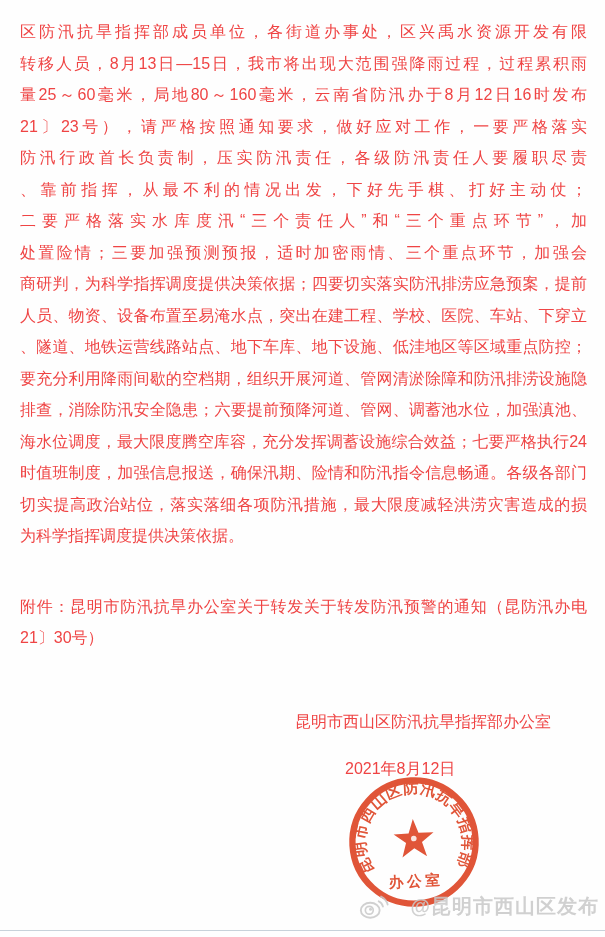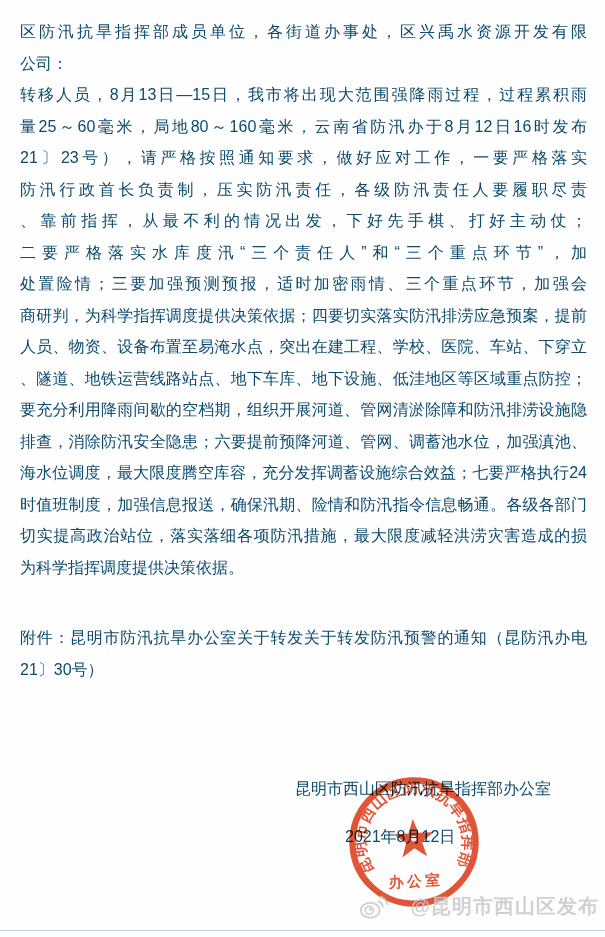--- a/index.html
+++ b/index.html
@@ -4,33 +4,33 @@
 <style>
   html,body { margin:0; padding:0; }
   body {
     width:605px; height:937px; position:relative; overflow:hidden;
     background:#ffffff;
     font-family:"Liberation Sans", sans-serif;
   }
   .page { position:absolute; inset:0; background:#fefefe; }
   .content {
     position:absolute; left:20px; top:16px; width:567px;
-    color:#0c4a6e; font-size:16px;
+    color:#ef4444; font-size:16px;
   }
   .tline {
     line-height:31.5px; height:31.5px; overflow:hidden;
     white-space:normal;
   }
   .just {
     text-align:justify; text-align-last:justify;
     text-justify:inter-character;
   }
   .attach-block { margin-top:39px; }
   .signature-line {
-    margin-top:88px; line-height:31.5px; height:31.5px;
+    margin-top:52px; line-height:31.5px; height:31.5px;
     padding-left:275px; white-space:nowrap;
   }
   .date-line {
     margin-top:16px; line-height:31.5px; height:31.5px;
     padding-left:325px; white-space:nowrap;
   }
   .seal {
     position:absolute; left:344px; top:772px; width:140px; height:140px;
     mix-blend-mode:multiply; opacity:0.92; transform:rotate(-3deg);
     pointer-events:none;
@@ -49,21 +49,20 @@
     background:#c8d2da;
   }
 </style>
 </head>
 <body>
 
 <div class="page">
 
   <div class="content">
     <div class="tline just">区防汛抗旱指挥部成员单位，各街道办事处，区兴禹水资源开发有限</div>
-    <div class="tline">公司：</div>
 
     <div class="tline just">转移人员，8月13日—15日，我市将出现大范围强降雨过程，过程累积雨</div>
     <div class="tline just">量25～60毫米，局地80～160毫米，云南省防汛办于8月12日16时发布</div>
     <div class="tline just">21〕23号），请严格按照通知要求，做好应对工作，一要严格落实</div>
     <div class="tline just">防汛行政首长负责制，压实防汛责任，各级防汛责任人要履职尽责</div>
     <div class="tline just">、靠前指挥，从最不利的情况出发，下好先手棋、打好主动仗；</div>
     <div class="tline just">二要严格落实水库度汛“三个责任人”和“三个重点环节”，加</div>
     <div class="tline just">处置险情；三要加强预测预报，适时加密雨情、三个重点环节，加强会</div>
     <div class="tline just">商研判，为科学指挥调度提供决策依据；四要切实落实防汛排涝应急预案，提前将</div>
     <div class="tline just">人员、物资、设备布置至易淹水点，突出在建工程、学校、医院、车站、下穿立交</div>

